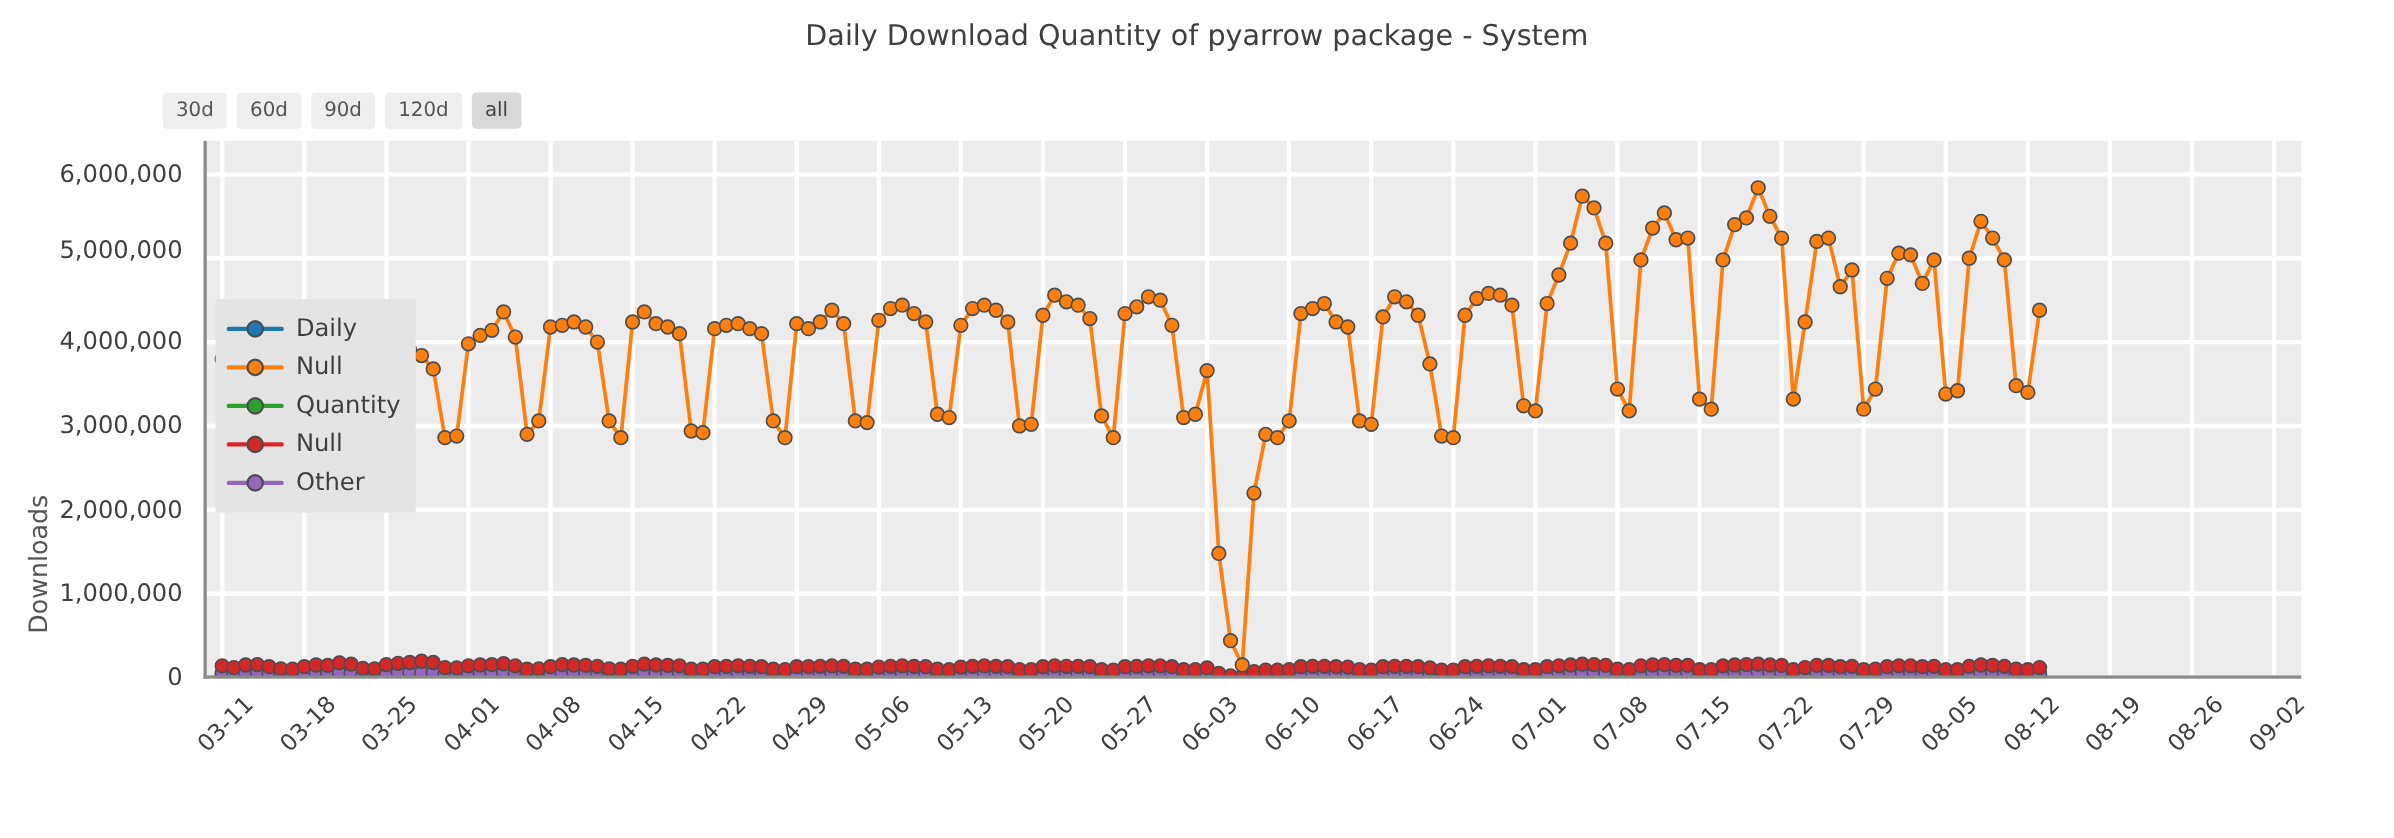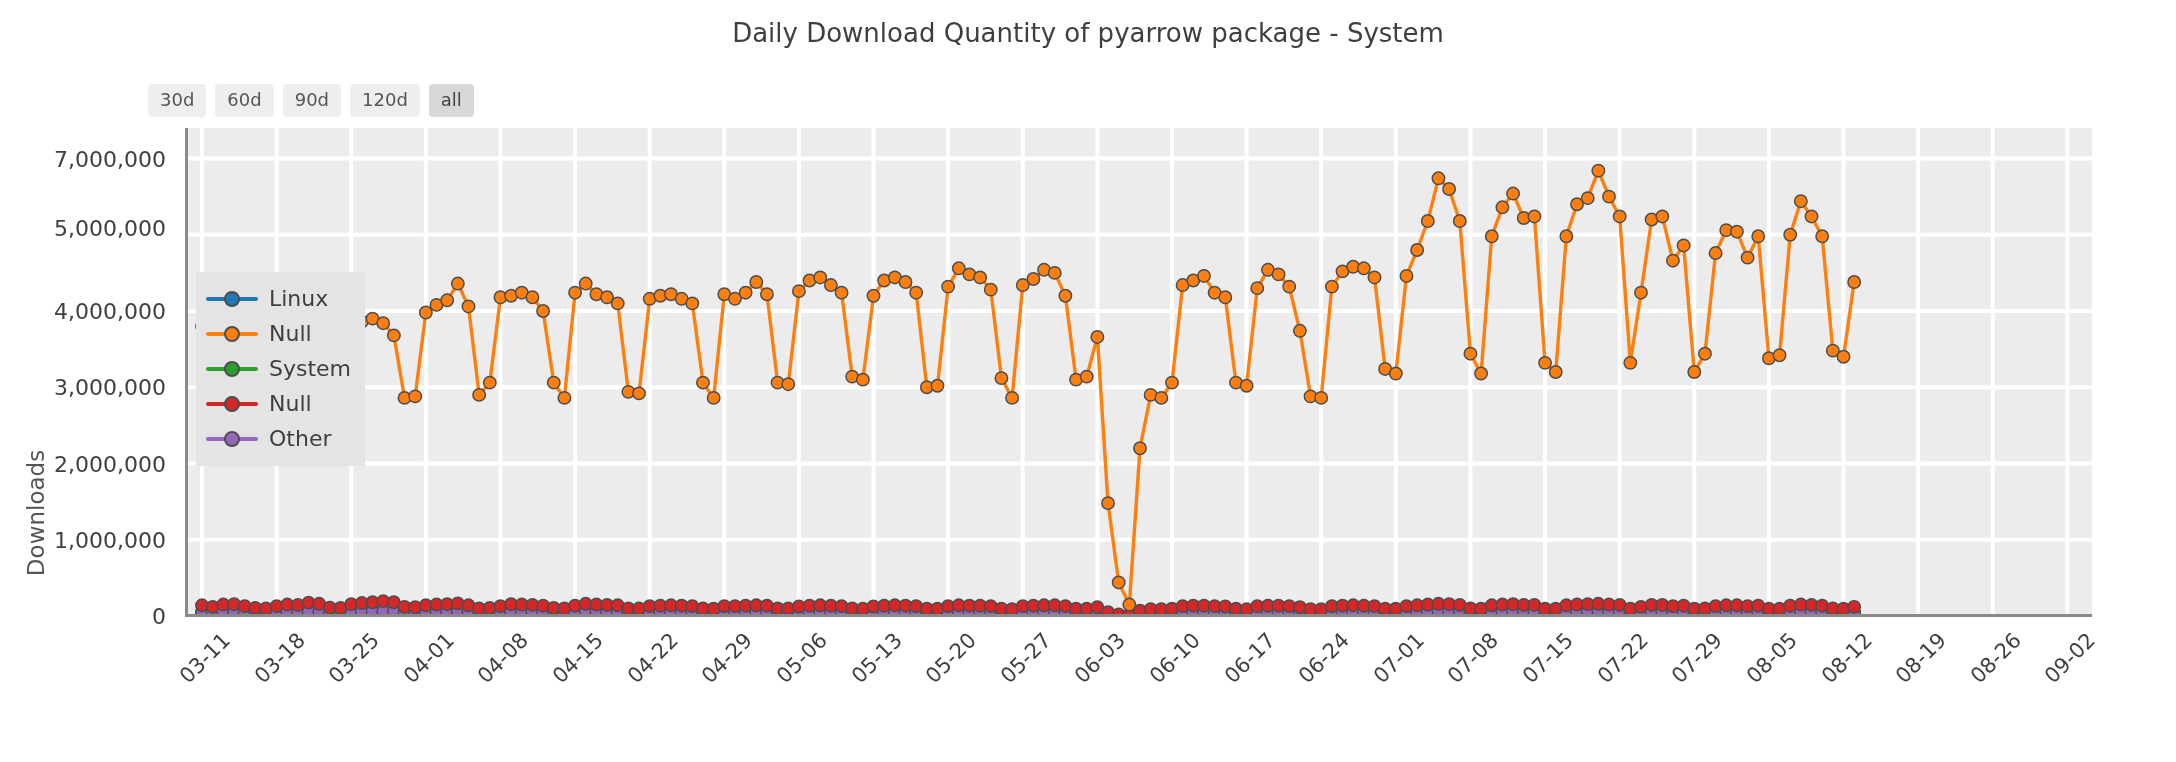--- a/index.html
+++ b/index.html
@@ -178,21 +178,21 @@
     </div>
 
   <div id="y-tick-labels">
     <div id="y-axis-title">Downloads</div>
   <div class="y-tick" style="top: 488px;">0</div>
       <div class="y-tick" style="top: 411.75px;">1,000,000</div>
       <div class="y-tick" style="top: 335.5px; text-align: right;">2,000,000</div>
       <div class="y-tick" style="top: 259.25px; margin-left: 12px;">3,000,000</div>
       <div class="y-tick" style="top: 183px;">4,000,000</div>
       <div class="y-tick" style="top: 100px;">5,000,000</div>
-      <div class="y-tick" style="top: 30.5px;">7,000,000</div>
+      <div class="y-tick" style="top: 30.5px;">6,000,000</div>
     </div>
 
   <div id="plot-area">
     <svg id="grid-svg" preserveAspectRatio="none" viewBox="0 0 1904 488">
         <line x1="0" x2="1904" y1="488" y2="488" stroke="#ffffff" stroke-width="4"></line>
         <line x1="0" x2="1904" y1="411.75" y2="411.75" stroke="#ffffff" stroke-width="4"></line>
         <line x1="0" x2="1904" y1="335.5" y2="335.5" stroke="#ffffff" stroke-width="4"></line>
         <line x1="0" x2="1904" y1="259.25" y2="259.25" stroke="#ffffff" stroke-width="4"></line>
         <line x1="0" x2="1904" y1="183" y2="183" stroke="#ffffff" stroke-width="4"></line>
         <line x1="0" x2="1904" y1="106.75" y2="106.75" stroke="#ffffff" stroke-width="4"></line>
@@ -1025,35 +1025,35 @@
 
   <div class="axis-spine" style="left:185px; top:128px; width:3px; height:489px;"></div>
   <div class="axis-spine" style="left:185px; top:614px; width:1907px; height:3px;"></div>
 
   <div id="legend">
       <div class="legend-row">
         <span class="legend-marker">
           <span class="legend-line" style="background: rgb(31, 119, 180);"></span>
           <span class="legend-dot" style="background: rgb(31, 119, 180);"></span>
         </span>
-        <span class="legend-label">Linux</span>
+        <span class="legend-label">Daily</span>
       </div>
       <div class="legend-row">
         <span class="legend-marker">
           <span class="legend-line" style="background: rgb(255, 127, 14);"></span>
           <span class="legend-dot" style="background: rgb(255, 127, 14);"></span>
         </span>
         <span class="legend-label">Null</span>
       </div>
       <div class="legend-row">
         <span class="legend-marker">
           <span class="legend-line" style="background: rgb(44, 160, 44);"></span>
           <span class="legend-dot" style="background: rgb(44, 160, 44);"></span>
         </span>
-        <span class="legend-label">System</span>
+        <span class="legend-label">Quantity</span>
       </div>
       <div class="legend-row">
         <span class="legend-marker">
           <span class="legend-line" style="background: rgb(214, 39, 40);"></span>
           <span class="legend-dot" style="background: rgb(214, 39, 40);"></span>
         </span>
         <span class="legend-label">Null</span>
       </div>
       <div class="legend-row">
         <span class="legend-marker">

